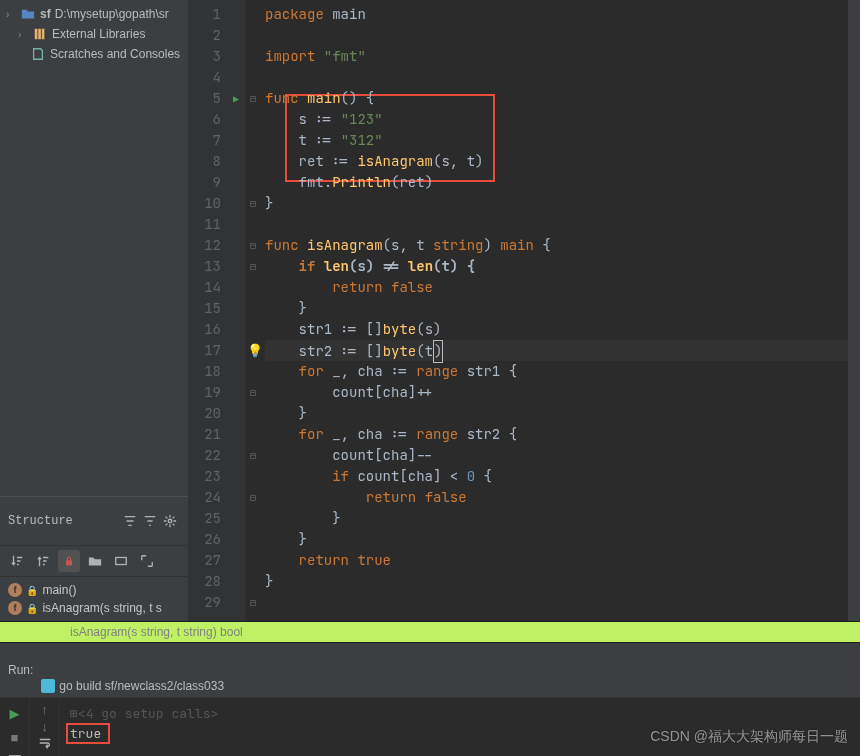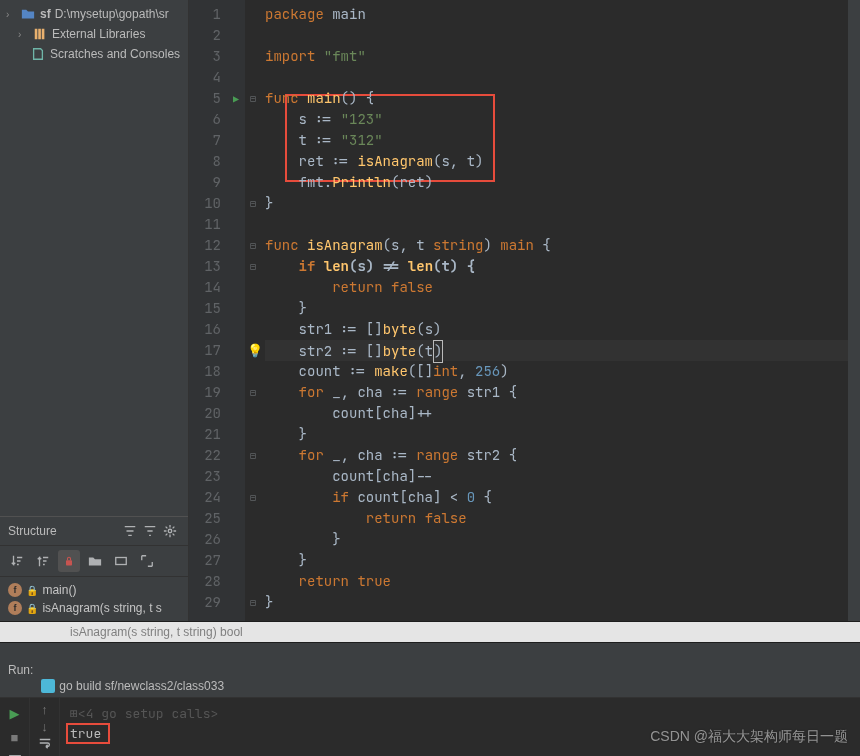--- a/index.html
+++ b/index.html
@@ -6,21 +6,21 @@
 body { font-family: "Segoe UI", Arial, sans-serif; background: #2b2b2b; color: #a9b7c6; font-size: 13px; width: 860px; height: 756px; overflow: hidden; position: relative; }
 .main-container { display: flex; height: 621px; }
 .sidebar { width: 189px; background: #3c3f41; display: flex; flex-direction: column; border-right: 1px solid #323232; }
 .project-tree { flex: 1; padding: 4px 0; }
 .tree-item { display: flex; align-items: center; padding: 2px 6px; font-size: 12px; color: #bbbbbb; white-space: nowrap; overflow: hidden; }
 .tree-item .chev { width: 12px; color: #888; font-size: 10px; margin-right: 2px; }
 .tree-item .icon { width: 16px; height: 16px; margin-right: 4px; display: inline-flex; align-items: center; justify-content: center; flex-shrink: 0; }
 .icon.folder svg { fill: #5485c4; }
 .icon.lib svg { fill: #e8b06e; }
 .icon.scratch svg { fill: #6fb5a8; }
-.structure-header { display: flex; align-items: center; padding: 4px 8px; border-top: 1px solid #515151; border-bottom: 1px solid #323232; background: #3c3f41; }
+.structure-header { display: flex; align-items: center; padding: 14px 8px; border-top: 1px solid #515151; border-bottom: 1px solid #323232; background: #3c3f41; font-family: Liberation Mono, monospace; }
 .structure-header .title { flex: 1; color: #bbbbbb; font-size: 12px; }
 .structure-header .tb-icon { width: 20px; height: 20px; display: inline-flex; align-items: center; justify-content: center; color: #afb1b3; cursor: pointer; }
 .structure-toolbar { display: flex; align-items: center; padding: 4px 6px; gap: 4px; border-bottom: 1px solid #323232; }
 .structure-toolbar .tb-icon { width: 22px; height: 22px; display: inline-flex; align-items: center; justify-content: center; color: #afb1b3; cursor: pointer; border-radius: 3px; }
 .structure-toolbar .tb-icon.active { background: #515151; }
 .structure-list { padding: 4px 0; }
 .structure-list .sitem { display: flex; align-items: center; padding: 2px 8px; font-size: 12px; color: #c5c5c5; white-space: nowrap; overflow: hidden; }
 .sitem .f-icon { width: 14px; height: 14px; border-radius: 50%; background: #b07e5a; display: inline-flex; align-items: center; justify-content: center; color: #2b2b2b; font-size: 9px; font-weight: bold; margin-right: 4px; flex-shrink: 0; }
 .sitem .lock { color: #c75450; margin-right: 4px; font-size: 10px; }
 .editor { flex: 1; display: flex; background: #2b2b2b; font-family: "JetBrains Mono", "Consolas", monospace; font-size: 14px; line-height: 21px; position: relative; }
@@ -37,21 +37,21 @@
 .fn { color: #ffc66d; }
 .id { color: #a9b7c6; }
 .typ { color: #cc7832; }
 .num { color: #6897bb; }
 .pkg { color: #a9b7c6; }
 .op { color: #a9b7c6; }
 .brace { color: #a9b7c6; }
 .bulb { position: absolute; left: -18px; top: 0; color: #f2c55c; font-size: 13px; }
 .cursor-box { display: inline-block; border: 1px solid #bbbbbb; padding: 0; margin: 0; }
 .red-box { position: absolute; border: 2px solid #e74c3c; }
-.breadcrumb-bar { background: #e5e5e5; padding: 3px 10px; font-size: 12px; color: #808080; border-top: 1px solid #1e1e1e; }
+.breadcrumb-bar { background: #bef264; padding: 3px 10px; font-size: 12px; color: #808080; border-top: 1px solid #1e1e1e; }
 .run-panel { height: 99px; background: #2b2b2b; border-top: 1px solid #1e1e1e; display: flex; flex-direction: column; }
 .run-header { display: flex; align-items: center; padding: 4px 8px; background: #3c3f41; border-bottom: 1px solid #323232; font-size: 12px; }
 .run-header .label { color: #bbbbbb; margin-right: 8px; }
 .run-header .config { color: #bbbbbb; display: flex; align-items: center; gap: 4px; margin-top: 32px; }
 .run-header .go-icon { width: 14px; height: 14px; background: #4db8d8; border-radius: 2px; display: inline-block; }
 .run-body { display: flex; flex: 1; }
 .run-toolbar { width: 30px; display: flex; flex-direction: column; align-items: center; padding: 4px 0; gap: 2px; border-right: 1px solid #323232; }
 .run-toolbar .rt-icon { width: 22px; height: 22px; display: inline-flex; align-items: center; justify-content: center; color: #afb1b3; cursor: pointer; }
 .run-toolbar .rt-icon.green { color: #499c54; }
 .run-toolbar2 { width: 30px; display: flex; flex-direction: column; align-items: center; padding: 4px 0; gap: 2px; border-right: 1px solid #323232; }
@@ -237,21 +237,20 @@
         <div class="line" style="position: relative;"><span class="id">    </span><span class="id">ret</span><span class="op"> := </span><span class="fn">isAnagram</span><span class="brace">(</span><span class="id">s</span><span class="op">, </span><span class="id">t</span><span class="brace">)</span></div>
         <div class="line" style="position: relative;"><span class="id">    </span><span class="id">fmt</span><span class="op">.</span><span class="fn">Println</span><span class="brace">(</span><span class="id">ret</span><span class="brace">)</span></div>
         <div class="line" style="position: relative;"><span class="brace">}</span></div>
         <div class="line" style="position: relative;"></div>
         <div class="line" style="position: relative;"><span class="kw">func </span><span class="fn">isAnagram</span><span class="brace">(</span><span class="id">s</span><span class="op">, </span><span class="id">t</span><span class="typ"> string</span><span class="brace">) </span><span class="typ">main</span><span class="brace"> {</span></div>
         <div class="line" style="position: relative; font-weight: bold;"><span class="id">    </span><span class="kw">if </span><span class="fn">len</span><span class="brace">(</span><span class="id">s</span><span class="op">) != </span><span class="fn">len</span><span class="brace">(</span><span class="id">t</span><span class="brace">) {</span></div>
         <div class="line" style="position: relative;"><span class="id">        </span><span class="kw">return </span><span class="kw">false</span></div>
         <div class="line" style="position: relative;"><span class="brace">    }</span></div>
         <div class="line" style="position: relative;"><span class="id">    </span><span class="id">str1</span><span class="op"> := []</span><span class="fn">byte</span><span class="brace">(</span><span class="id">s</span><span class="brace">)</span></div>
         <div class="line highlight" style="position: relative;"><span class="bulb">💡</span><span class="id">    </span><span class="id">str2</span><span class="op"> := []</span><span class="fn">byte</span><span class="brace">(</span><span class="id">t</span><span class="cursor-box">)</span></div>
-        <div class="line" style="position: relative;"><span class="id">    </span><span class="id">count</span><span class="op"> := </span><span class="fn">make</span><span class="brace">([]</span><span class="typ">int</span><span class="op">, </span><span class="num">256</span><span class="brace">)</span></div>
         <div class="line" style="position: relative;"><span class="id">    </span><span class="kw">for </span><span class="id">_</span><span class="op">, </span><span class="id">cha</span><span class="op"> := </span><span class="kw">range </span><span class="id">str1</span><span class="brace"> {</span></div>
         <div class="line" style="position: relative;"><span class="id">        </span><span class="id">count</span><span class="brace">[</span><span class="id">cha</span><span class="op">]++</span></div>
         <div class="line" style="position: relative;"><span class="brace">    }</span></div>
         <div class="line" style="position: relative;"><span class="id">    </span><span class="kw">for </span><span class="id">_</span><span class="op">, </span><span class="id">cha</span><span class="op"> := </span><span class="kw">range </span><span class="id">str2</span><span class="brace"> {</span></div>
         <div class="line" style="position: relative;"><span class="id">        </span><span class="id">count</span><span class="brace">[</span><span class="id">cha</span><span class="op">]--</span></div>
         <div class="line" style="position: relative;"><span class="id">        </span><span class="kw">if </span><span class="id">count</span><span class="brace">[</span><span class="id">cha</span><span class="op">] &lt; </span><span class="num">0</span><span class="brace"> {</span></div>
         <div class="line" style="position: relative;"><span class="id">            </span><span class="kw">return </span><span class="kw">false</span></div>
         <div class="line" style="position: relative;"><span class="brace">        }</span></div>
         <div class="line" style="position: relative;"><span class="brace">    }</span></div>
         <div class="line" style="position: relative;"><span class="id">    </span><span class="kw">return </span><span class="kw">true</span></div>

